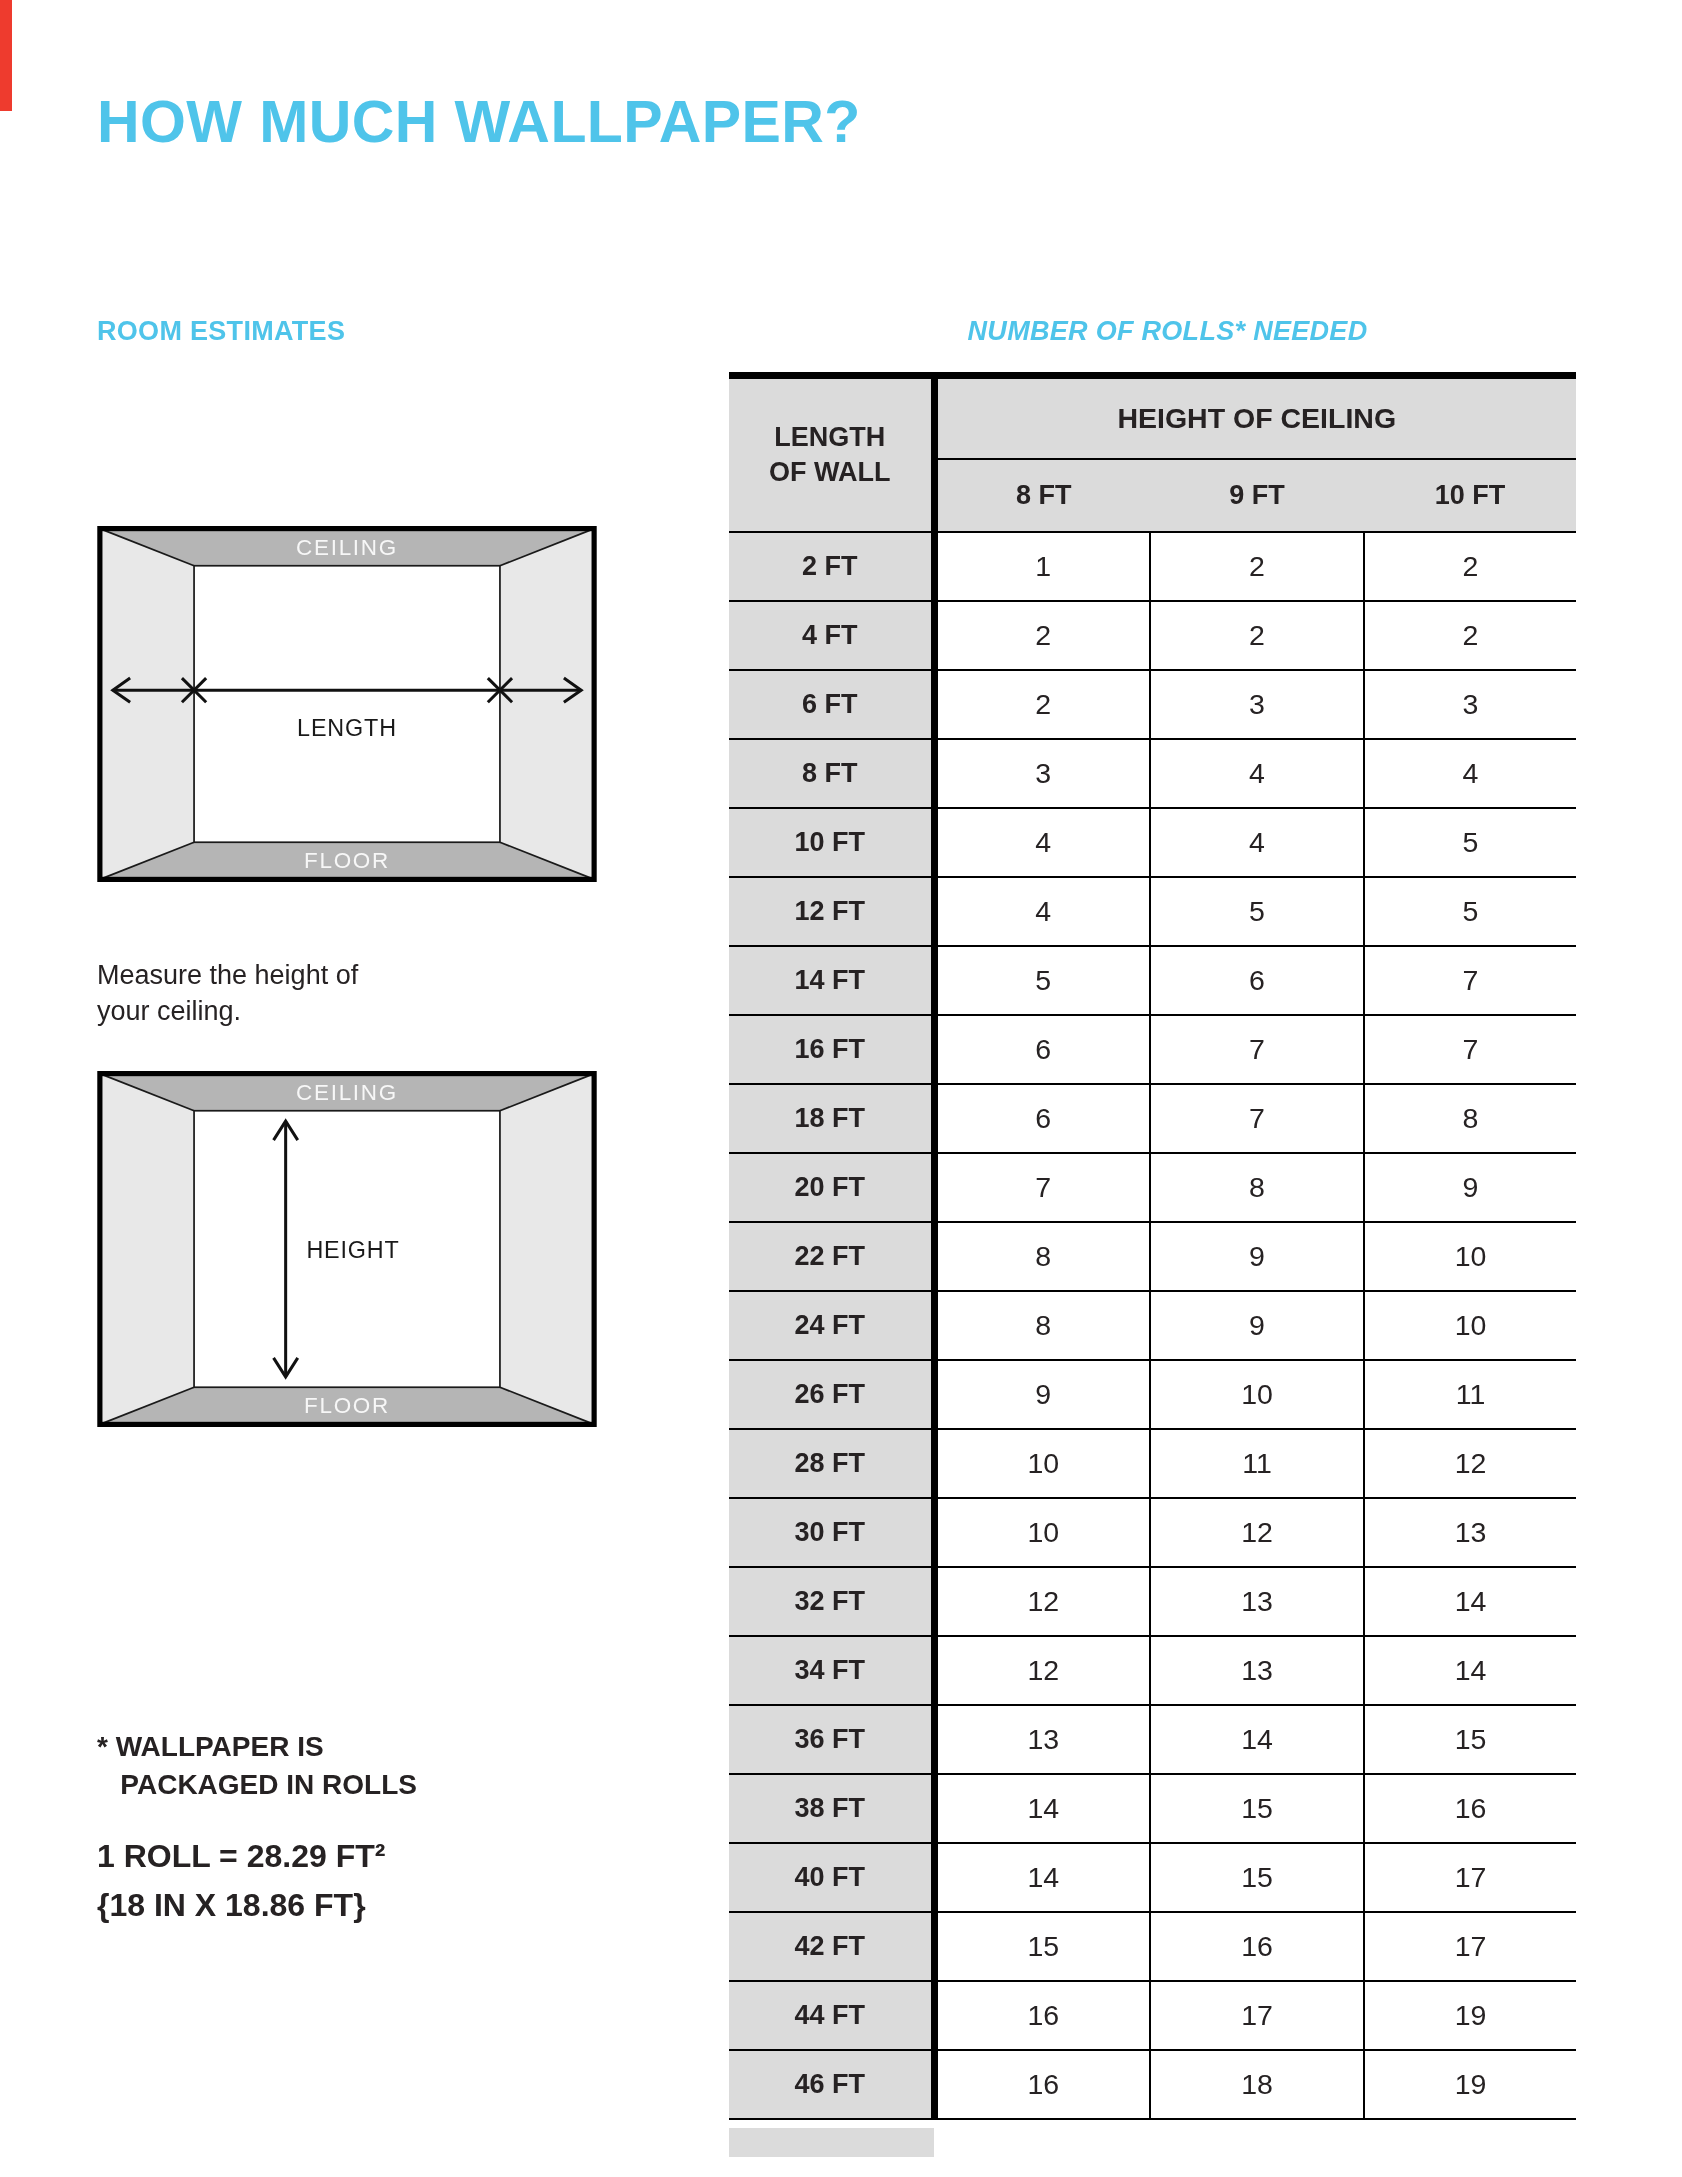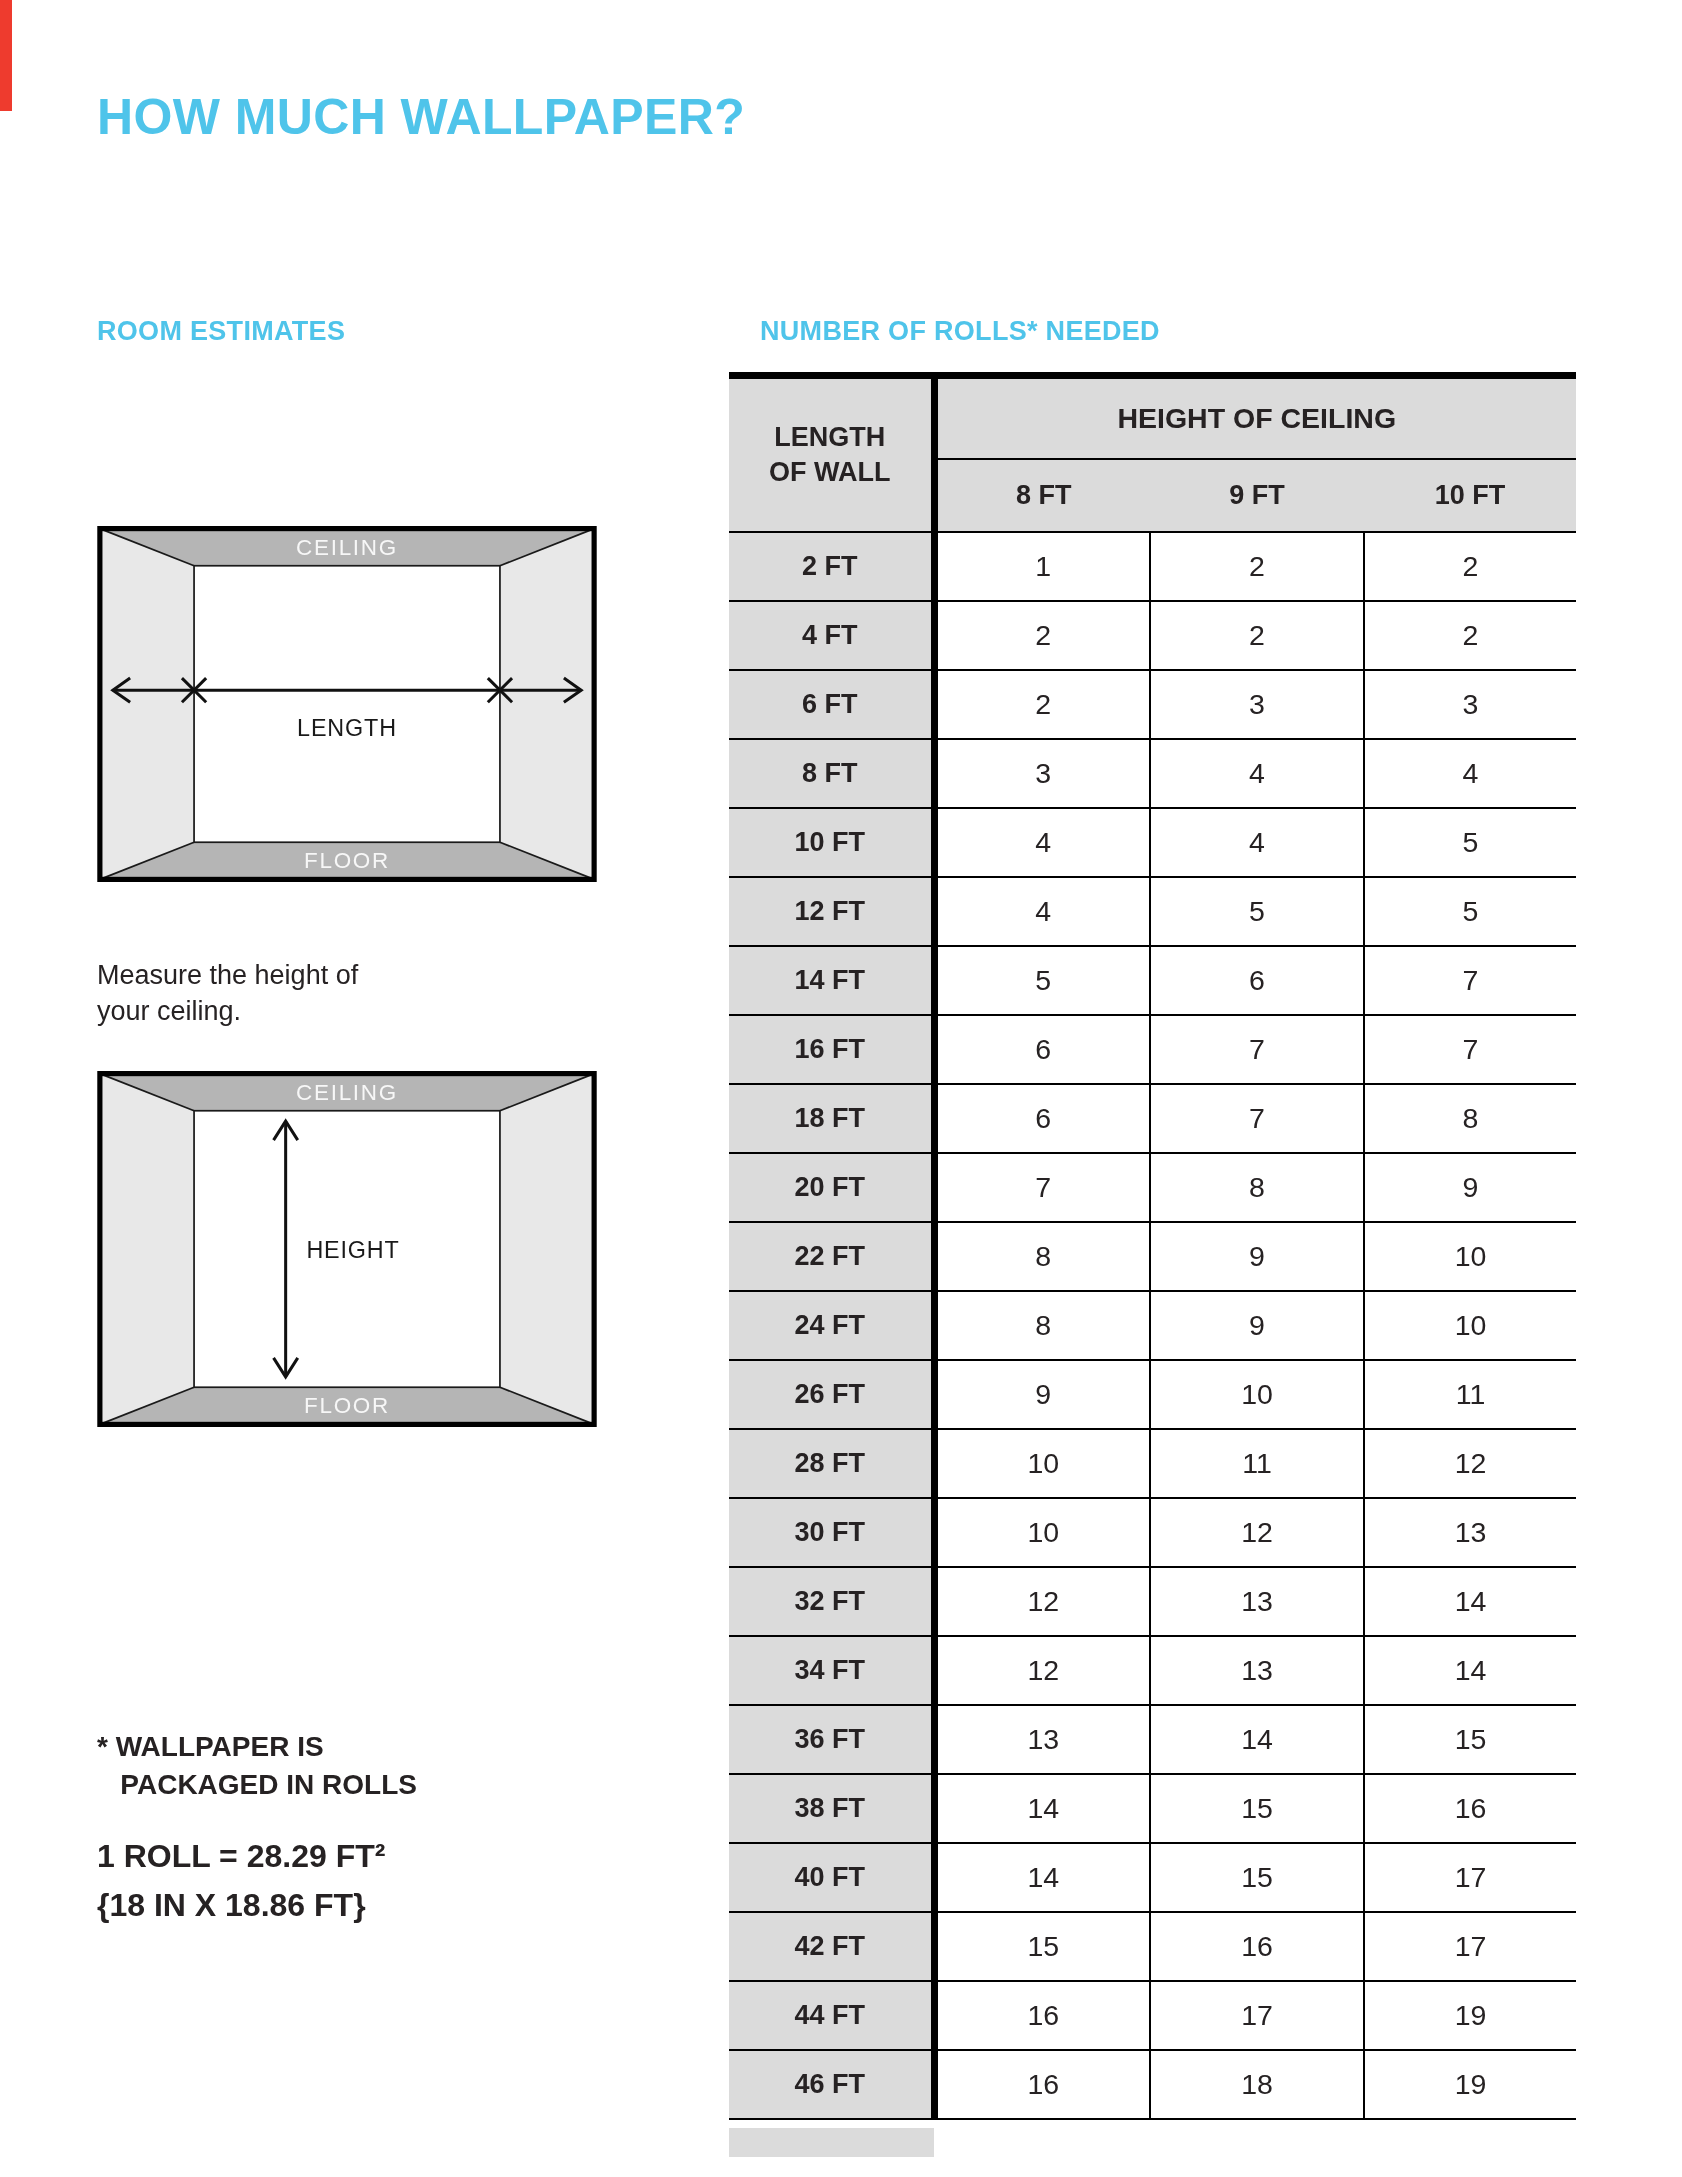--- a/index.html
+++ b/index.html
@@ -1,25 +1,25 @@
 <!DOCTYPE html>
 <html style="--accent: #4FC4EA; --ink: #262223; --gray: #DBDBDB; --redbar: #EE3B2E;font-size:14px"><head>
 <meta charset="utf-8">
 <style>
   * { margin:0; padding:0; box-sizing:border-box; }
   body { background:#ffffff; font-family:"Liberation Sans","DejaVu Sans",sans-serif; }
   .page { position:relative; width:1683px; height:2177px; background:#fff; overflow:hidden; color:var(--ink,#262223); }
 
   .red-bar { position:absolute; left:0; top:0; width:12px; height:111px; background:var(--redbar,#EE3B2E); }
 
-  .page-title { position:absolute; left:97px; top:88px; font-size:50px; font-weight:bold; color:var(--accent,#4FC4EA); letter-spacing:0.4px; }
+  .page-title { position:absolute; left:97px; top:88px; font-size:59px; font-weight:bold; color:var(--accent,#4FC4EA); letter-spacing:0.4px; }
 
   .blue-heading { position:absolute; font-size:27px; font-weight:bold; color:var(--accent,#4FC4EA); letter-spacing:0.3px; }
   #room-heading { left:97px; top:316px; }
-  #rolls-heading { left:760px; top:316px; width:847px; text-align:left; }
+  #rolls-heading { left:744px; top:316px; width:847px; text-align:center;font-style:italic; }
 
   .body-text { position:absolute; left:97px; font-size:27px; line-height:36px; color:var(--ink,#262223); white-space:pre-line; }
   #step-length { top:386px; }
   #step-height { top:937px;margin-top:20px; }
   #step-chart  { top:1489px; }
 
   .footnote { position:absolute; left:97px; top:1728px; font-size:28px; font-weight:bold; line-height:38px; white-space:pre-wrap; color:var(--ink,#262223); }
   .roll-info { position:absolute; left:97px; font-size:32px; font-weight:bold; color:var(--ink,#262223); }
   #roll-info-1 { top:1838px; }
   #roll-info-2 { top:1887px; }

